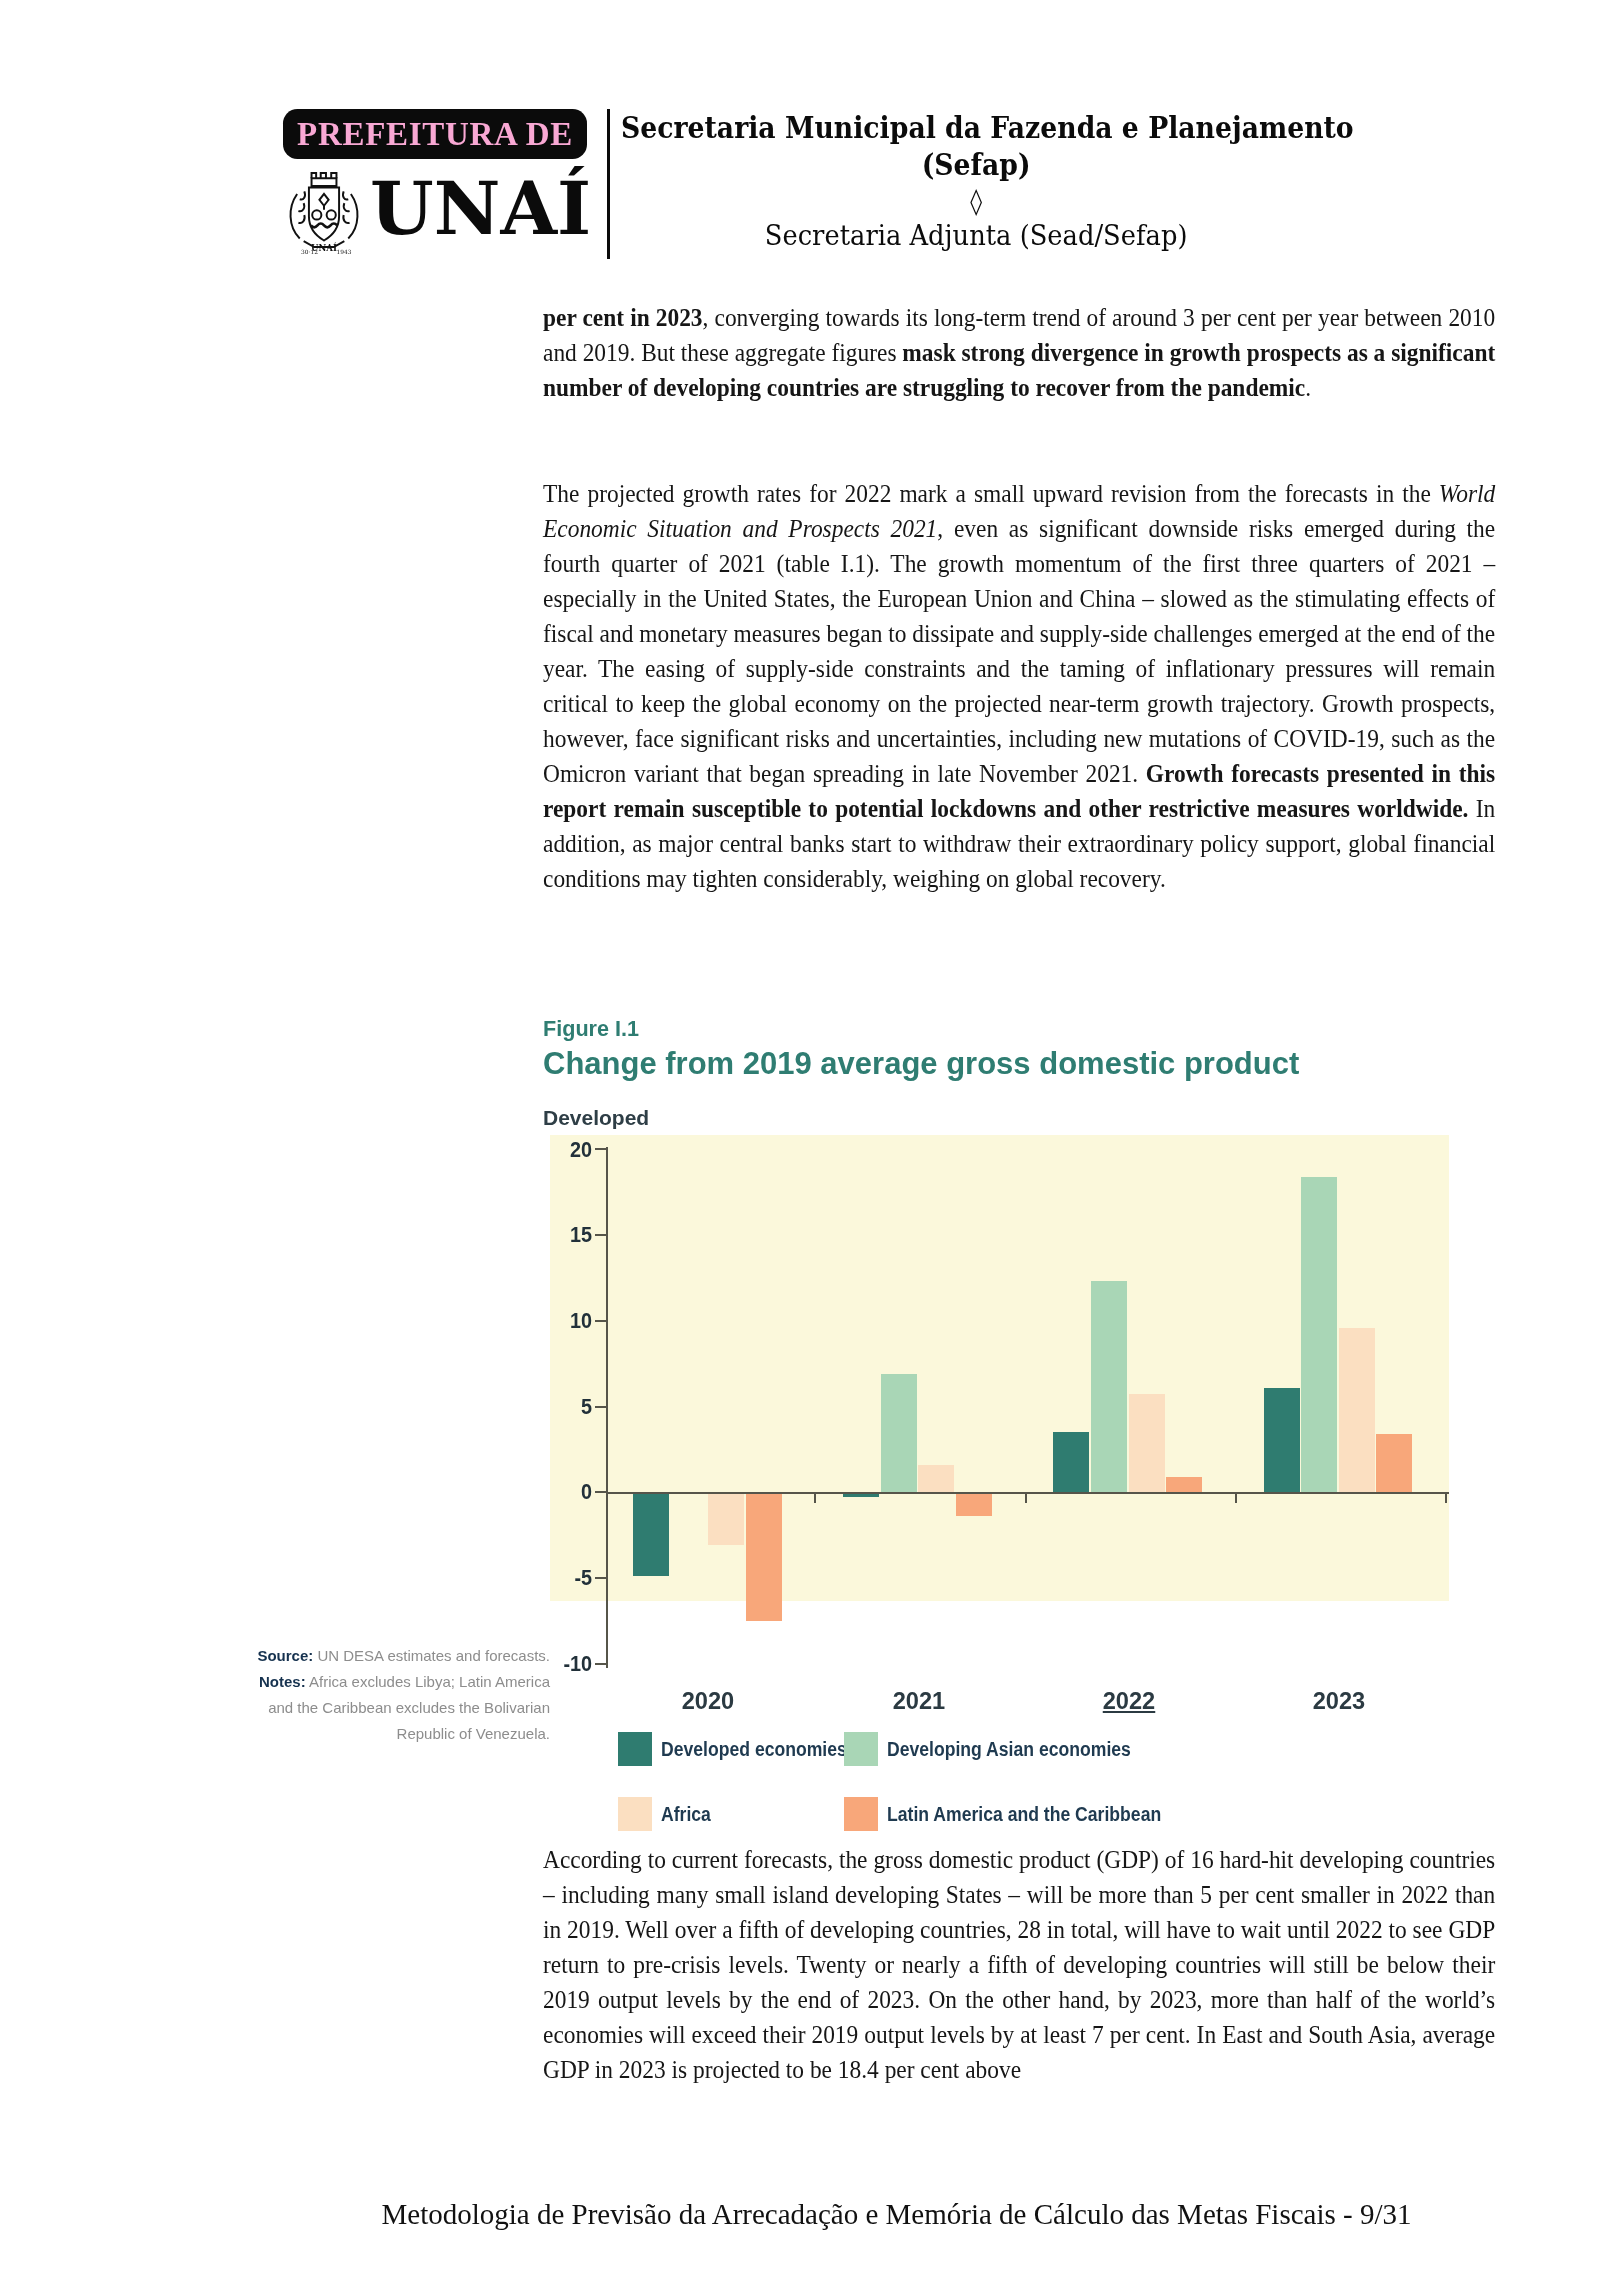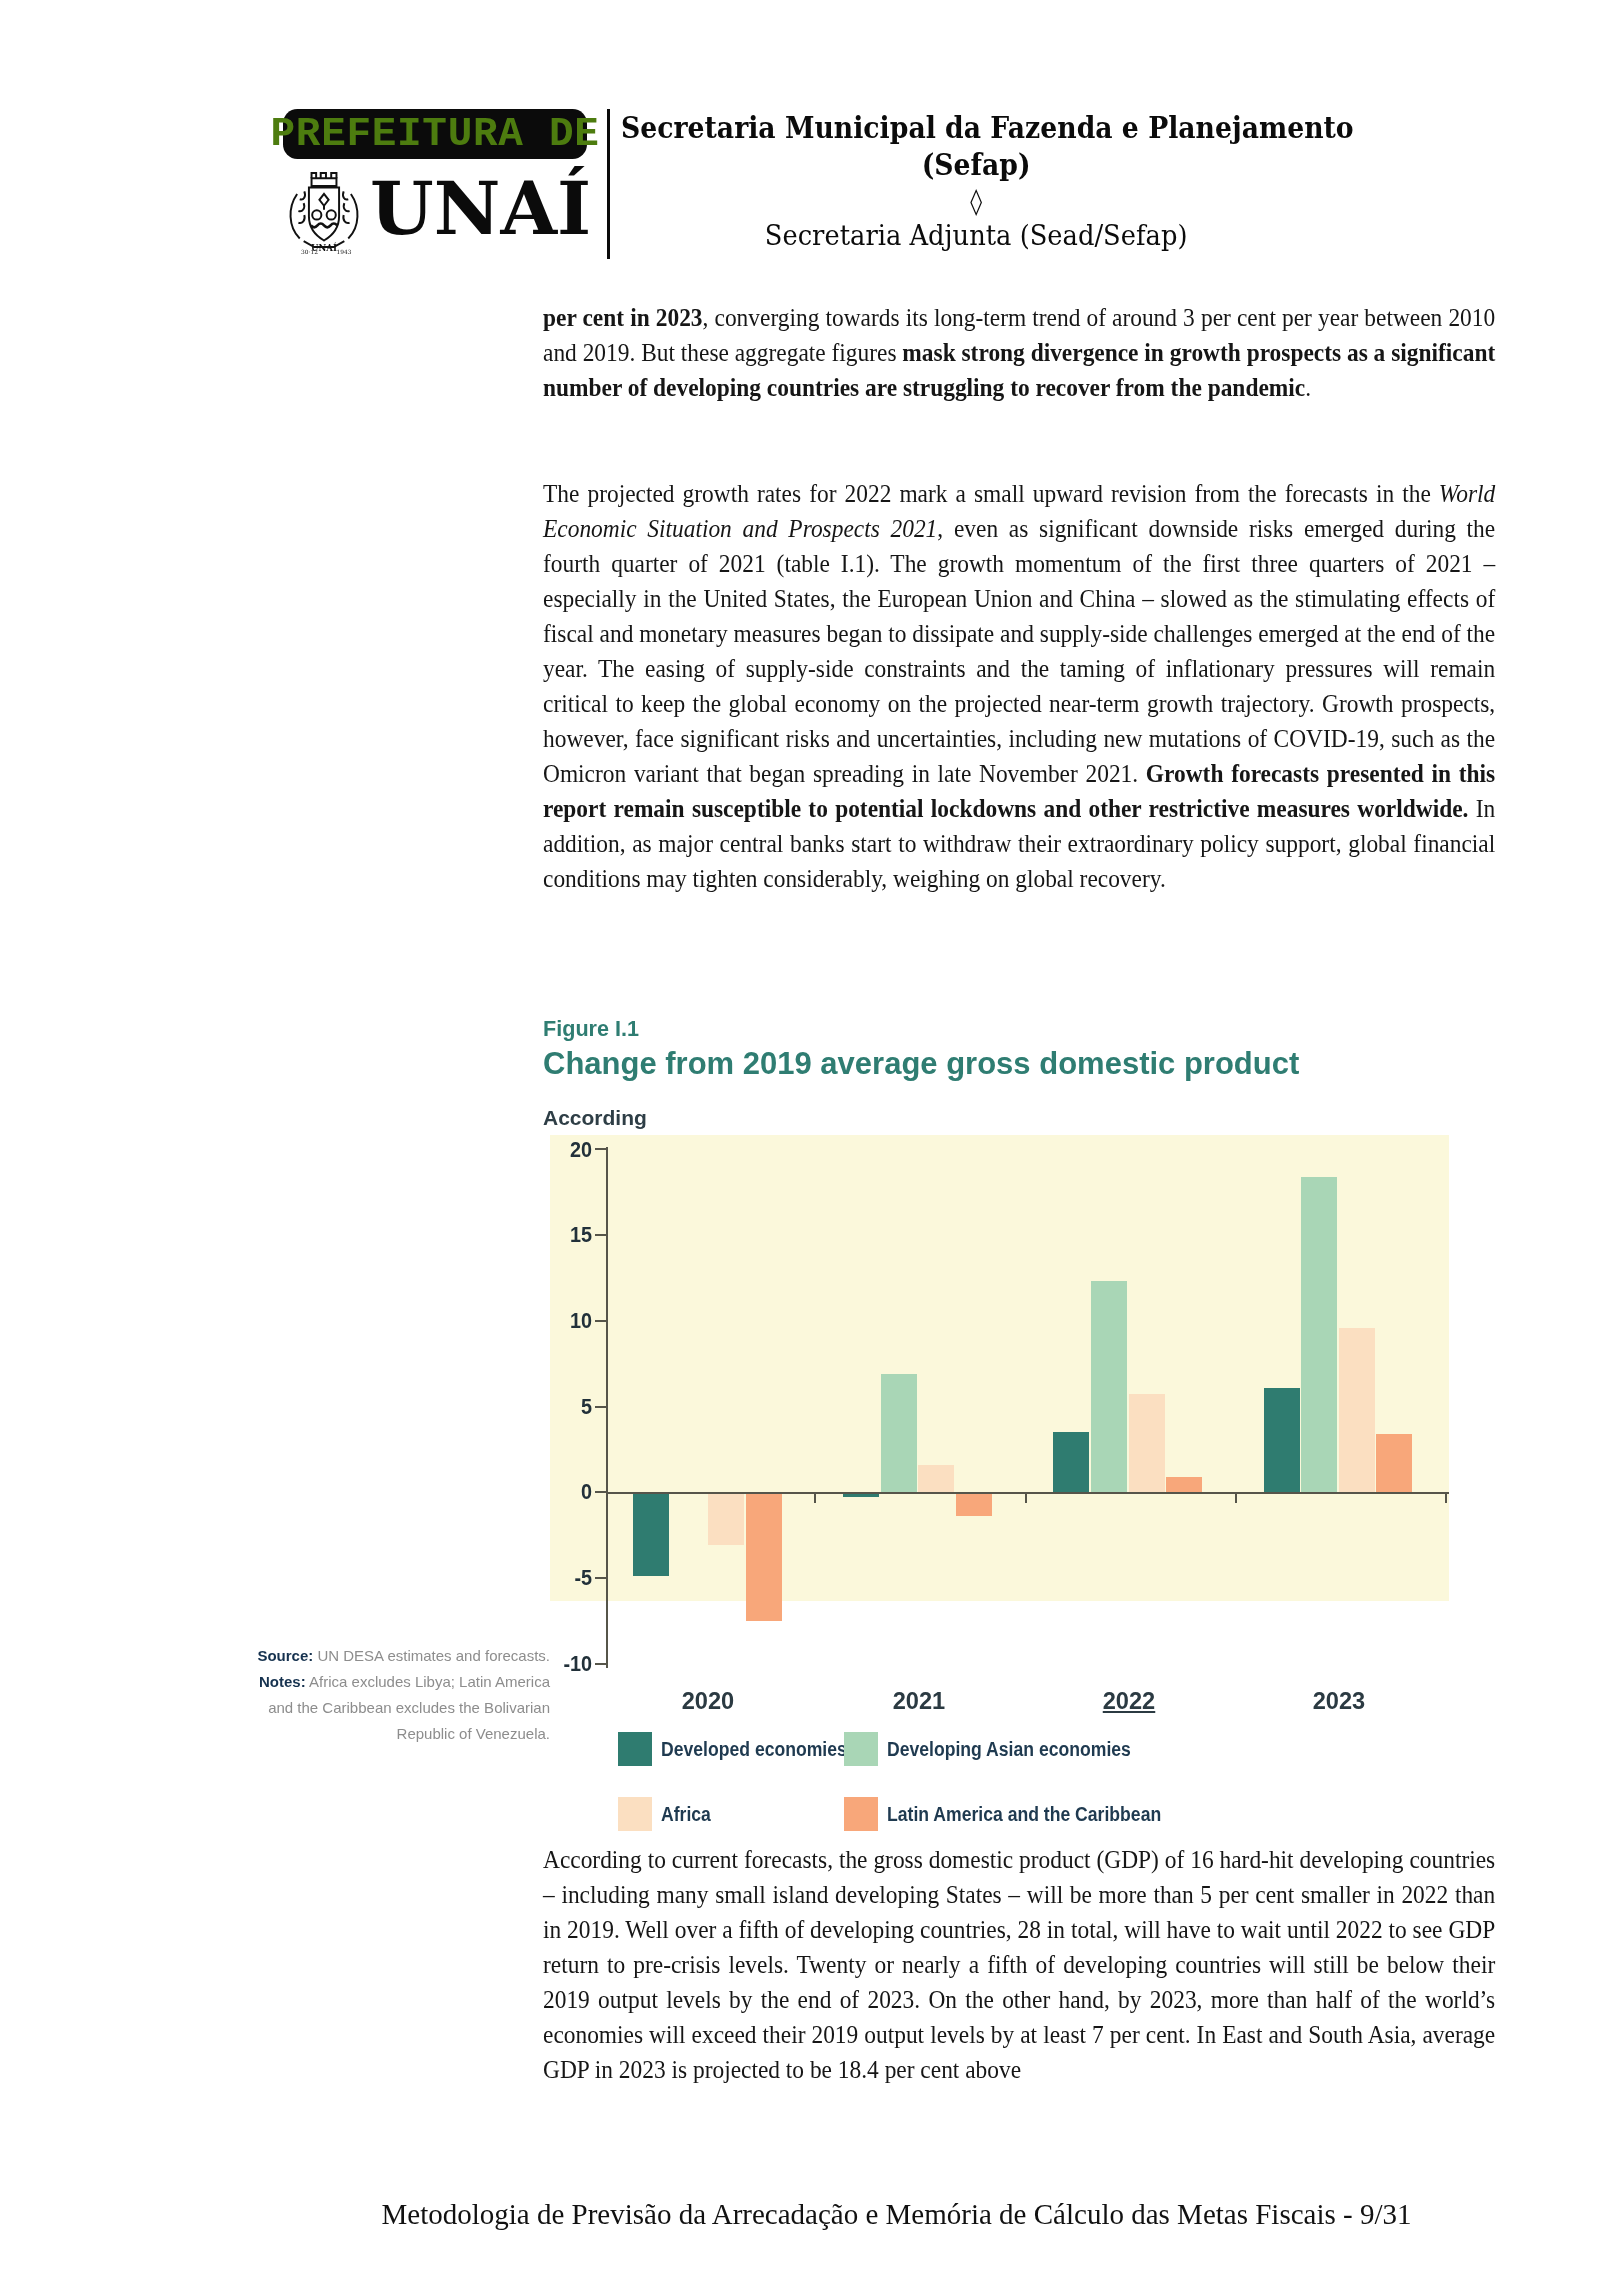--- a/index.html
+++ b/index.html
@@ -6,21 +6,21 @@
   body{
     width:1622px;height:2295px;position:relative;background:#ffffff;
     font-family:"Liberation Serif",serif;color:#161616;overflow:hidden;
   }
   
   .badge-box{
     position:absolute;left:283px;top:109px;width:304px;height:50px;
     background:#0b0b0b;border-radius:14.4px;display:flex;align-items:center;justify-content:center;
   }
   .badge-box span{
-    color:#4d7c0f;font-family:Liberation Mono, monospace;font-weight:bold;font-size:41px;letter-spacing:0.7px;white-space:nowrap;
+    color:#f9a8d4;font-family:Liberation Serif, serif;font-weight:bold;font-size:33px;letter-spacing:0.7px;white-space:nowrap;
   }
   .crest{position:absolute;left:284px;top:165px;width:80px;height:92px;}
   .city-name{
     position:absolute;left:370px;top:162px;width:216px;height:92px;
     font-family:"DejaVu Serif",serif;font-weight:bold;font-size:73px;line-height:92px;color:#0b0b0b;letter-spacing:0px;white-space:nowrap;
   }
   .header-divider{position:absolute;left:607px;top:109px;width:2.6px;height:150px;background:#0b0b0b;}
   .header-right{
     position:absolute;left:621px;top:110px;width:772px;text-align:center;
     font-family:"DejaVu Serif",serif;color:#0b0b0b;
@@ -124,21 +124,21 @@
     <div class="l3">Secretaria Adjunta (Sead/Sefap)</div>
   </div>
 </div>
 
 <div id="para1" class="body-col"><b>per cent in 2023</b><span>, converging towards its long-term trend of around 3 per cent per year between 2010 and 2019. But these aggregate figures </span><b>mask strong divergence in growth prospects as a significant number of developing countries are struggling to recover from the pandemic</b><span>.</span></div>
 <div id="para2" class="body-col"><span>The projected growth rates for 2022 mark a small upward revision from the forecasts in the </span><i>World Economic Situation and Prospects 2021</i><span>, even as significant downside risks emerged during the fourth quarter of 2021 (table I.1). The growth momentum of the first three quarters of 2021 – especially in the United States, the European Union and China – slowed as the stimulating effects of fiscal and monetary measures began to dissipate and supply-side challenges emerged at the end of the year. The easing of supply-side constraints and the taming of inflationary pressures will remain critical to keep the global economy on the projected near-term growth trajectory. Growth prospects, however, face significant risks and uncertainties, including new mutations of COVID-19, such as the Omicron variant that began spreading in late November 2021. </span><b>Growth forecasts presented in this report remain susceptible to potential lockdowns and other restrictive measures worldwide.</b><span> In addition, as major central banks start to withdraw their extraordinary policy support, global financial conditions may tighten considerably, weighing on global recovery.</span></div>
 
 <div class="figure-head">
   <div class="figure-label">Figure I.1</div>
   <div class="figure-title">Change from 2019 average gross domestic product</div>
-  <div class="axis-unit">According</div>
+  <div class="axis-unit">Developed</div>
 </div>
 
 <div id="plot">
   <div class="y-axis-line"></div>
   <div class="zero-line"></div>
 <div class="ytick" style="left: 45px; top: 13.4px;"></div>
     <div class="ytick-label" style="left: -5.9px; top: 0.7px;">20</div>
     <div class="ytick" style="left: 45px; top: 99px;"></div>
     <div class="ytick-label" style="left: -5.9px; top: 86px;">15</div>
     <div class="ytick" style="left: 45px; top: 185px;"></div>

